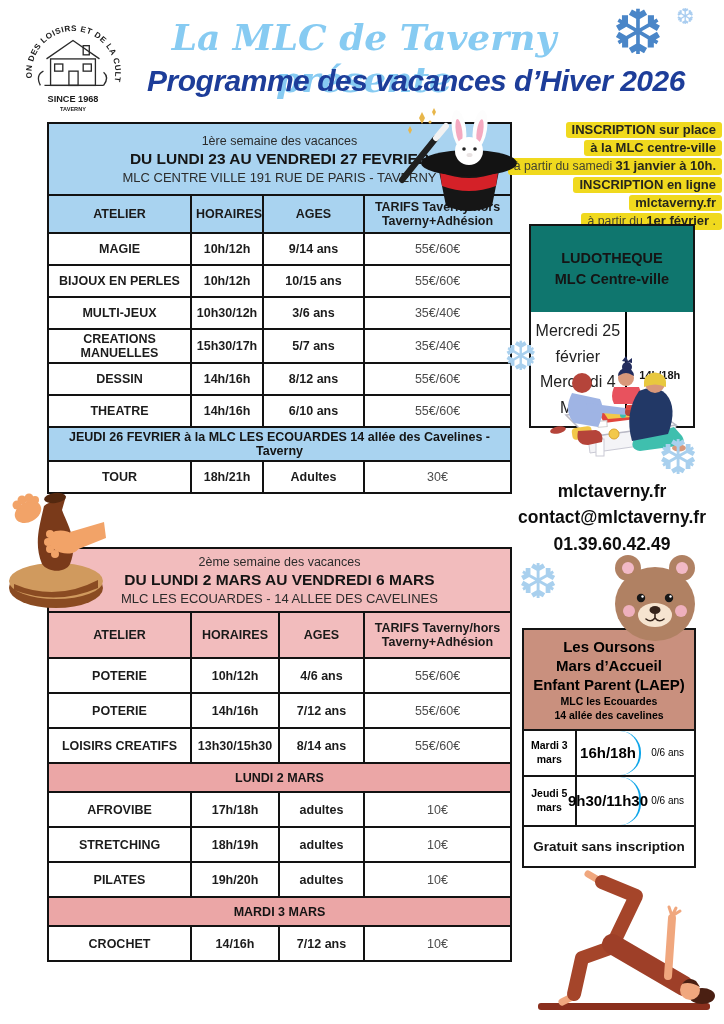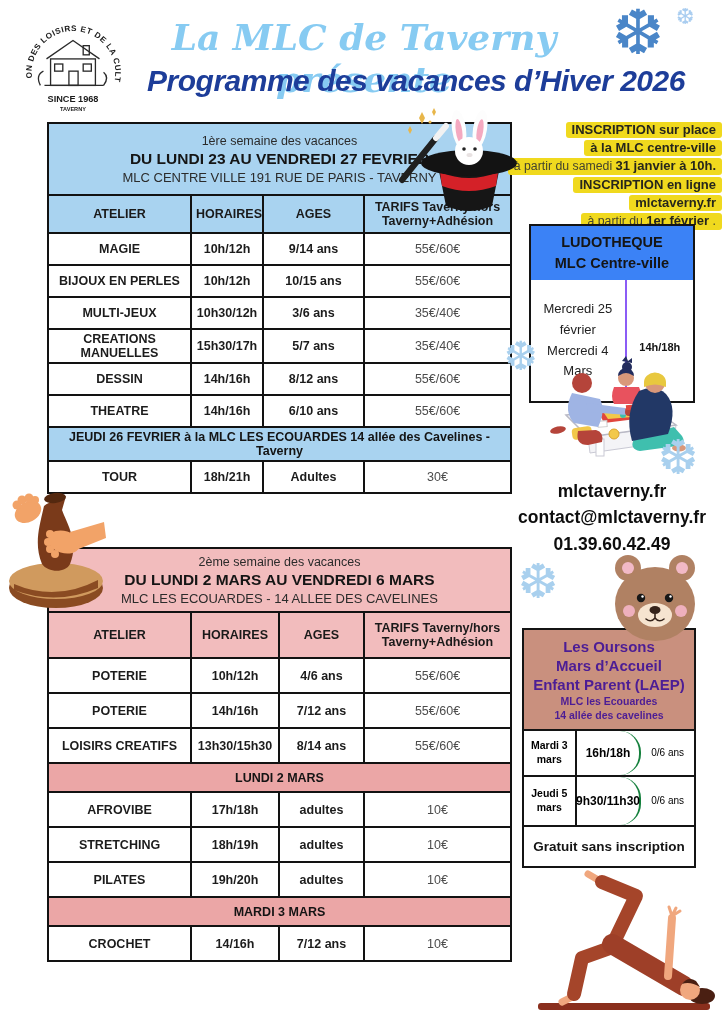--- a/index.html
+++ b/index.html
@@ -41,39 +41,39 @@
   .t1 .rowband { background:#a9d3f0; height:29px !important; }
   .t2 .rowband { background:#eba6a6; height:29px !important; }
 
   
   .inscription { position:absolute; left:506px; top:120px; width:216px; text-align:right; }
   .inscription .hl { display:inline-block; background:#f0d91e; border-radius:3px;
                      padding:0 6px; margin:0.5px 0; font-size:12.3px; line-height:15.5px; color:#44442e; }
   .inscription .b { font-weight:700; font-size:13px; color:#26261c; }
 
   .ludo { position:absolute; left:529px; top:224px; width:166px; border:2px solid #141414; background:#fff; }
-  .ludo-head { background:#3b82f6; padding:6px 2px; text-align:center;
+  .ludo-head { background:#0f766e; padding:22px 2px; text-align:center;
                font-weight:700; font-size:14.5px; line-height:1.45; color:#151515; }
   .ludo-body { display:flex; min-height:50px; }
-  .ludo-dates { flex:1.35; border-right:2px solid #8b5cf6; display:flex; flex-direction:column;
-                justify-content:center; text-align:center; font-size:13px; line-height:1.6; color:#222; padding:19px 2px; }
+  .ludo-dates { flex:1.35; border-right:2px solid #000000; display:flex; flex-direction:column;
+                justify-content:center; text-align:center; font-size:16px; line-height:1.6; color:#222; padding:6px 2px; }
   .ludo-hours { flex:1; display:flex; align-items:center; justify-content:center;
                 font-weight:700; font-size:11px; color:#141414;margin-top:12px; }
 
   .contact { position:absolute; left:500px; top:478px; width:224px; text-align:center;
              font-weight:700; font-size:17.5px; line-height:1.5; color:#0d0d0d; }
 
   .oursons { position:absolute; left:522px; top:628px; width:174px; border:2px solid #141414; background:#fff; }
-  .ours-head { background:#c9907e; padding:8px 2px 6px; text-align:center; color:#4c1d95; }
+  .ours-head { background:#c9907e; padding:8px 2px 6px; text-align:center; color:#000000; }
   .ours-head .t { font-weight:700; font-size:15px; line-height:1.25; }
   .ours-head .s { font-weight:700; font-size:10.5px; line-height:1.35; }
   .ours-row { display:flex; border-top:2px solid #141414; }
   .ours-row > div { display:flex; align-items:center; justify-content:center; text-align:center; padding:3px 2px; }
   .oc1 { width:31%; border-right:2px solid #141414; font-weight:700; font-size:10.5px; line-height:1.3; }
-  .oc2 { width:38%; border-right:2px solid #15803d; font-weight:700; font-size:12px;border-radius:21px; }
+  .oc2 { width:38%; border-right:2px solid #0ea5e9; font-weight:700; font-size:15px;border-radius:21px; }
   .oc3 { flex:1; font-weight:400; font-size:10px; }
   .ours-row.r1 { min-height:46px; }
   .ours-row.r2 { min-height:50px; }
   .ours-foot { border-top:2px solid #141414; padding:12px 2px; text-align:center;
                font-weight:700; font-size:13.5px; color:#141414; }
 
   .illus { position:absolute; }
   .hat     { left:396px; top:106px; width:124px; height:114px; z-index:5; }
   .pottery { left:4px;   top:476px; width:104px; height:134px; z-index:5; }
   .games   { left:538px; top:347px; width:150px; height:112px; }

